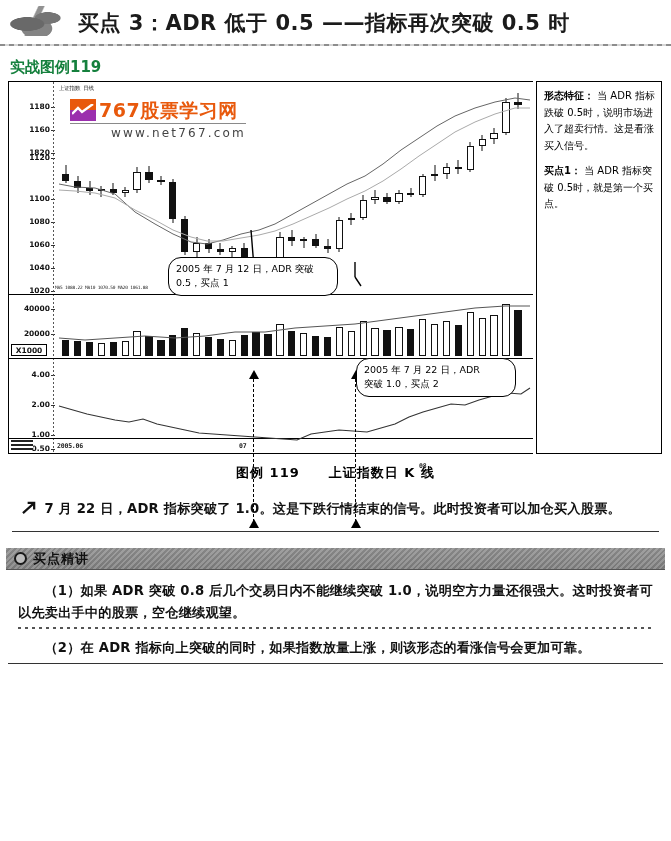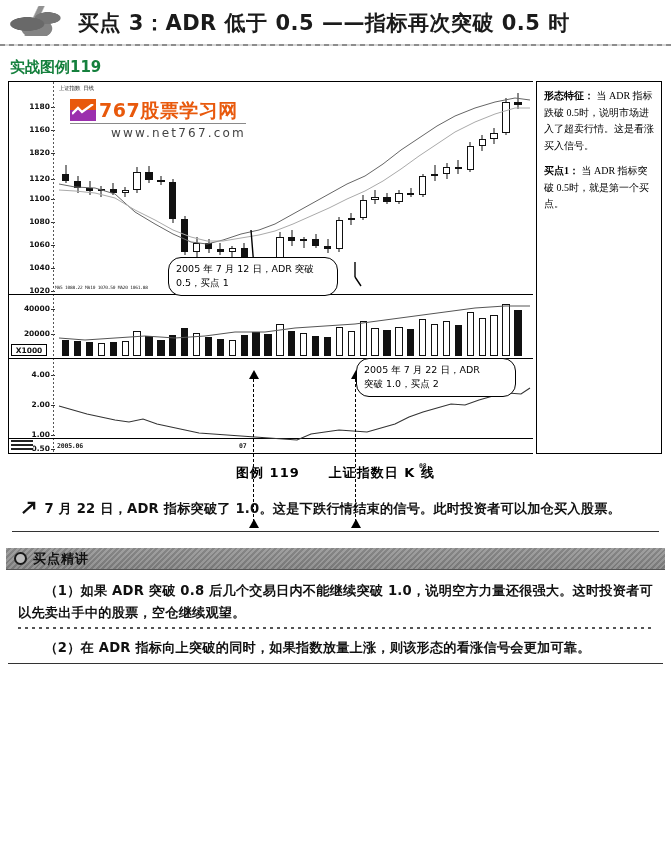--- a/index.html
+++ b/index.html
@@ -142,21 +142,21 @@
     left:528px; top:0;
     width:126px; height:373px;
     border:1px solid #000;
     background:#fff;
     padding:6px 5px 4px 7px;
     font-size:10px;
     line-height:1.65;
     color:#000;
     z-index:7;
   }
-  .info-box p { margin:0 0 9px 0;font-family:Liberation Serif, serif; }
+  .info-box p { margin:0 0 9px 0; }
   .info-box .ttl { font-weight:700; }
 
   
   .logo-wrap {
     position:absolute; left:62px; top:18px; z-index:8;
     width:176px;
     text-align:right;
   }
   .logo-row { display:flex; align-items:center; }
   .logo-mark {
@@ -253,21 +253,21 @@
 <div class="chart-area">
 
   <div class="chart-frame">
 
     <div class="micro-text" style="left:50px; top:3px; font-size:5.5px;">上证指数 日线</div>
 
     <div class="yaxis">
       <div class="ytick" style="top:20px">1180</div>
       <div class="ytick" style="top:43px">1160</div>
       <div class="ytick" style="top:66px">1820</div>
-      <div class="ytick" style="top:92px">1120</div>
+      <div class="ytick" style="top:71px">1120</div>
       <div class="ytick" style="top:112px">1100</div>
       <div class="ytick" style="top:135px">1080</div>
       <div class="ytick" style="top:158px">1060</div>
       <div class="ytick" style="top:181px">1040</div>
       <div class="ytick" style="top:204px">1020</div>
 
       <div class="ytick" style="top:222px">40000</div>
       <div class="ytick" style="top:247px">20000</div>
 
       <div class="ytick" style="top:288px">4.00</div>

